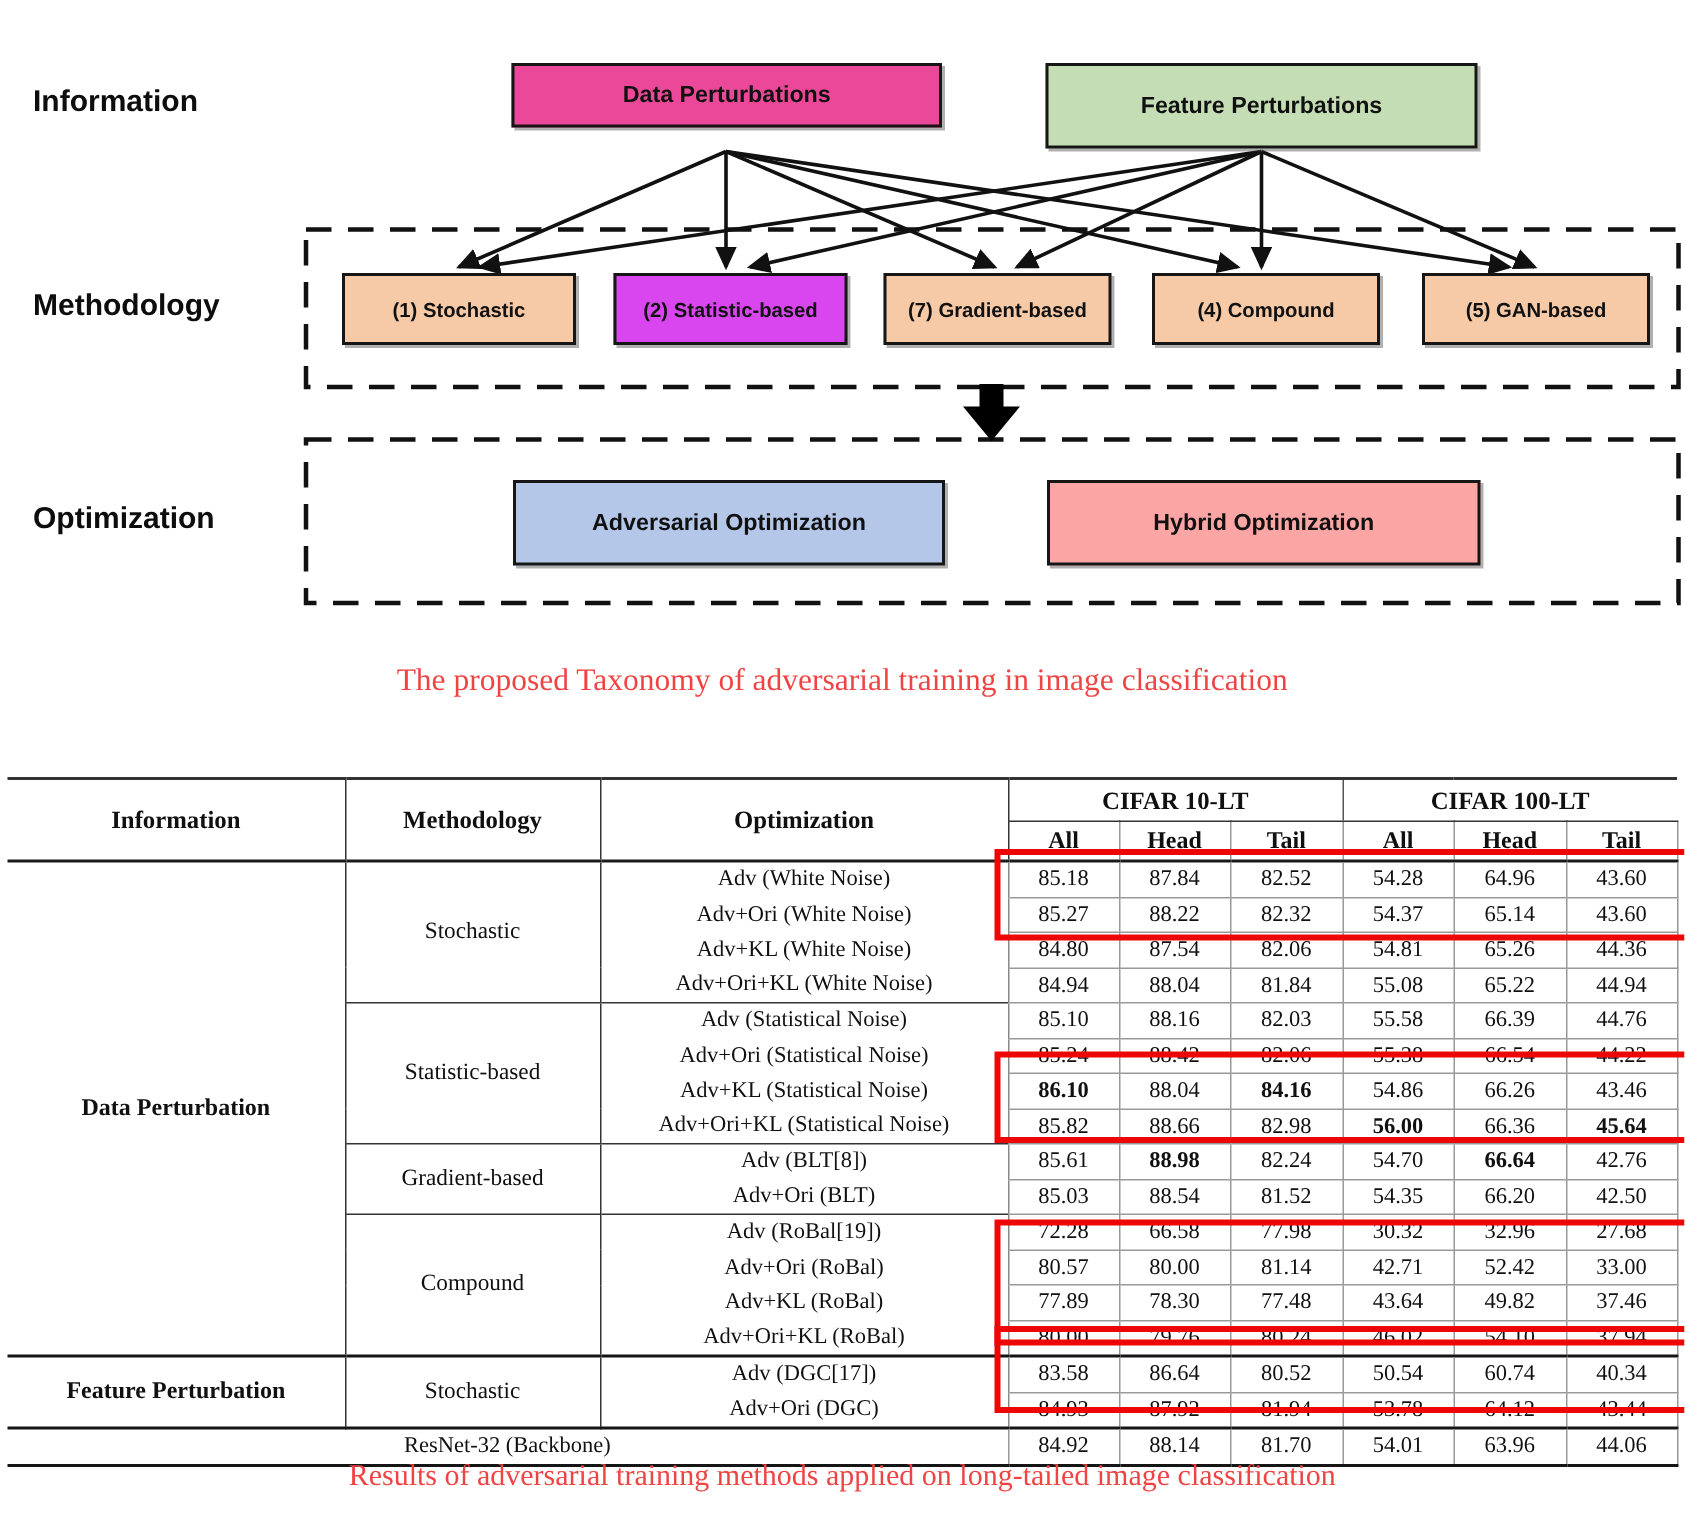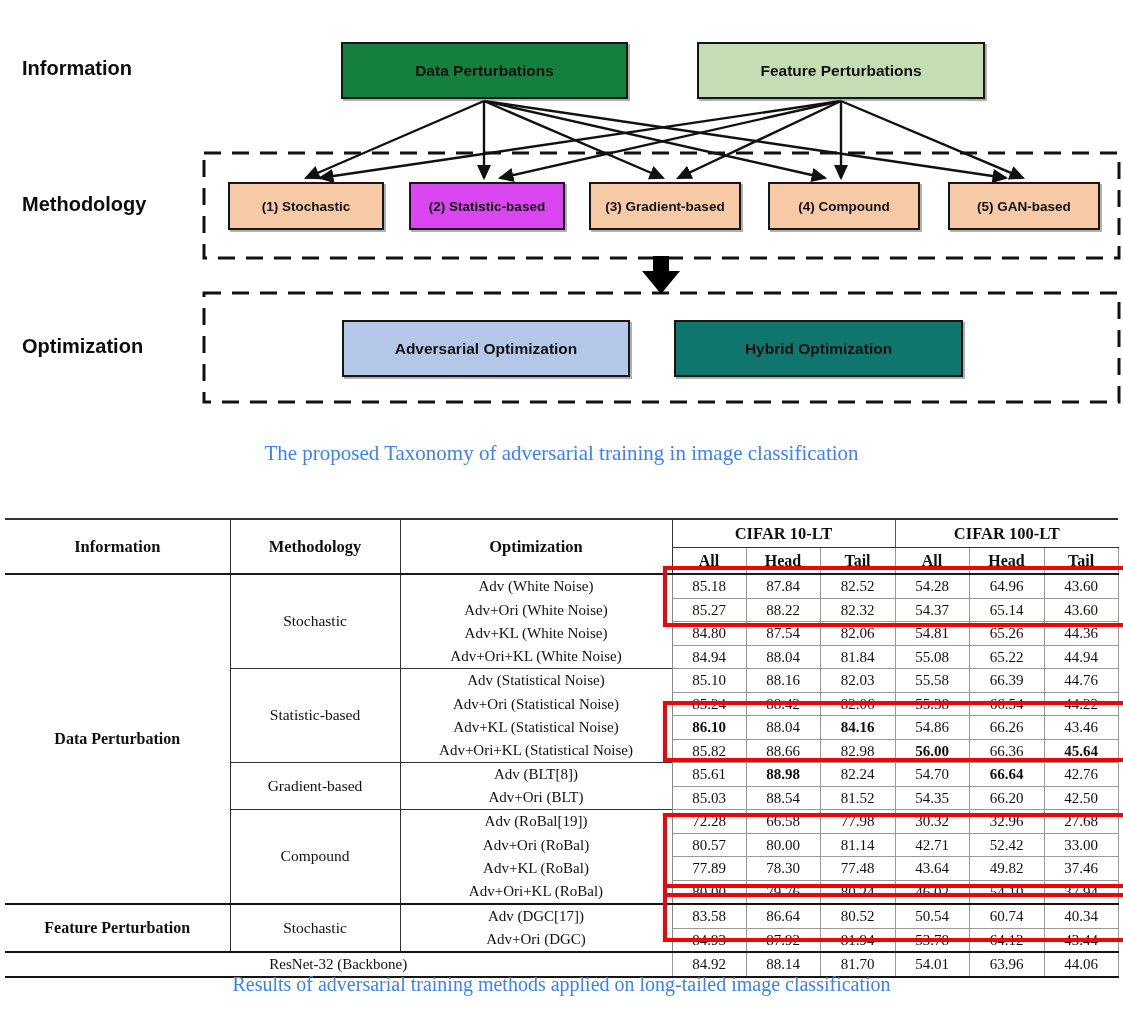--- a/index.html
+++ b/index.html
@@ -8,21 +8,21 @@
   
   .dlabel{position:absolute;left:22px;font-weight:bold;font-size:20px;color:#0d0d0d;}
   .dbox{position:absolute;box-sizing:border-box;border:2px solid #161616;
         display:flex;align-items:center;justify-content:center;text-align:center;
         font-weight:bold;color:#111;box-shadow:2px 2px 0 rgba(80,80,80,.45);}
   .infobox{font-size:15.5px;}
   .mbox{font-size:13.5px;top:182px;height:48px;}
   .obox{font-size:15.5px;top:320px;height:57px;}
   svg.overlay{position:absolute;left:0;top:0;pointer-events:none;}
   .caption{position:absolute;left:0;width:100%;text-align:center;
-           font-family:"Liberation Serif",serif;color:#3b82f6;}
+           font-family:"Liberation Serif",serif;color:#ef4444;}
   #cap1{top:441px;font-size:21px;}
   #cap2{top:973px;font-size:20px;}
   
   #tablewrap{position:absolute;left:5px;top:518px;width:1113px;}
   table{border-collapse:collapse;table-layout:fixed;width:1113px;
         font-family:"Liberation Serif",serif;color:#101010;}
   th,td{padding:0;margin:0;white-space:nowrap;overflow:hidden;text-align:center;}
   thead th{border-top:2px solid #333;font-weight:bold;}
   th.big{font-size:16.5px;border-bottom:2.5px solid #1a1a1a;
          border-left:1.5px solid #333;border-right:1.5px solid #333;}
@@ -80,31 +80,31 @@
         <line x1="841" y1="101" x2="1023" y2="178" marker-end="url(#ah)"></line>
       </g>
 
       <polygon points="653,256 669,256 669,271 680,271 661,294 642,271 653,271" fill="#000"></polygon>
     </svg>
 
     <div class="dlabel" style="top:57px">Information</div>
     <div class="dlabel" style="top:193px">Methodology</div>
     <div class="dlabel" style="top:335px">Optimization</div>
 
-    <div class="dbox infobox" style="left:341px;top:42px;width:287px;height:57px;background:#15803d">Data Perturbations</div>
+    <div class="dbox infobox" style="left:341px;top:42px;width:287px;height:43px;background:#ec4899">Data Perturbations</div>
     <div class="dbox infobox" style="left:697px;top:42px;width:288px;height:57px;background:#C5DDB4">Feature Perturbations</div>
 
     <div class="dbox mbox" style="left:228px;width:156px;background:#F6C9A7">(1) Stochastic</div>
     <div class="dbox mbox" style="left:409px;width:156px;background:#d946ef">(2) Statistic-based</div>
-    <div class="dbox mbox" style="left:589px;width:152px;background:#F6C9A7">(3) Gradient-based</div>
+    <div class="dbox mbox" style="left:589px;width:152px;background:#F6C9A7">(7) Gradient-based</div>
     <div class="dbox mbox" style="left:768px;width:152px;background:#F6C9A7">(4) Compound</div>
     <div class="dbox mbox" style="left:948px;width:152px;background:#F6C9A7">(5) GAN-based</div>
 
     <div class="dbox obox" style="left:342px;width:288px;background:#B5C7E8">Adversarial Optimization</div>
-    <div class="dbox obox" style="left:674px;width:289px;background:#0f766e">Hybrid Optimization</div>
+    <div class="dbox obox" style="left:698px;width:289px;background:#fca5a5">Hybrid Optimization</div>
 
     <div class="caption" id="cap1">The proposed Taxonomy of adversarial training in image classification</div>
   </div>
 
   <div id="tablewrap">
     <table>
       <colgroup>
         <col style="width:225px">
           <col style="width:170px">
           <col style="width:272px">

